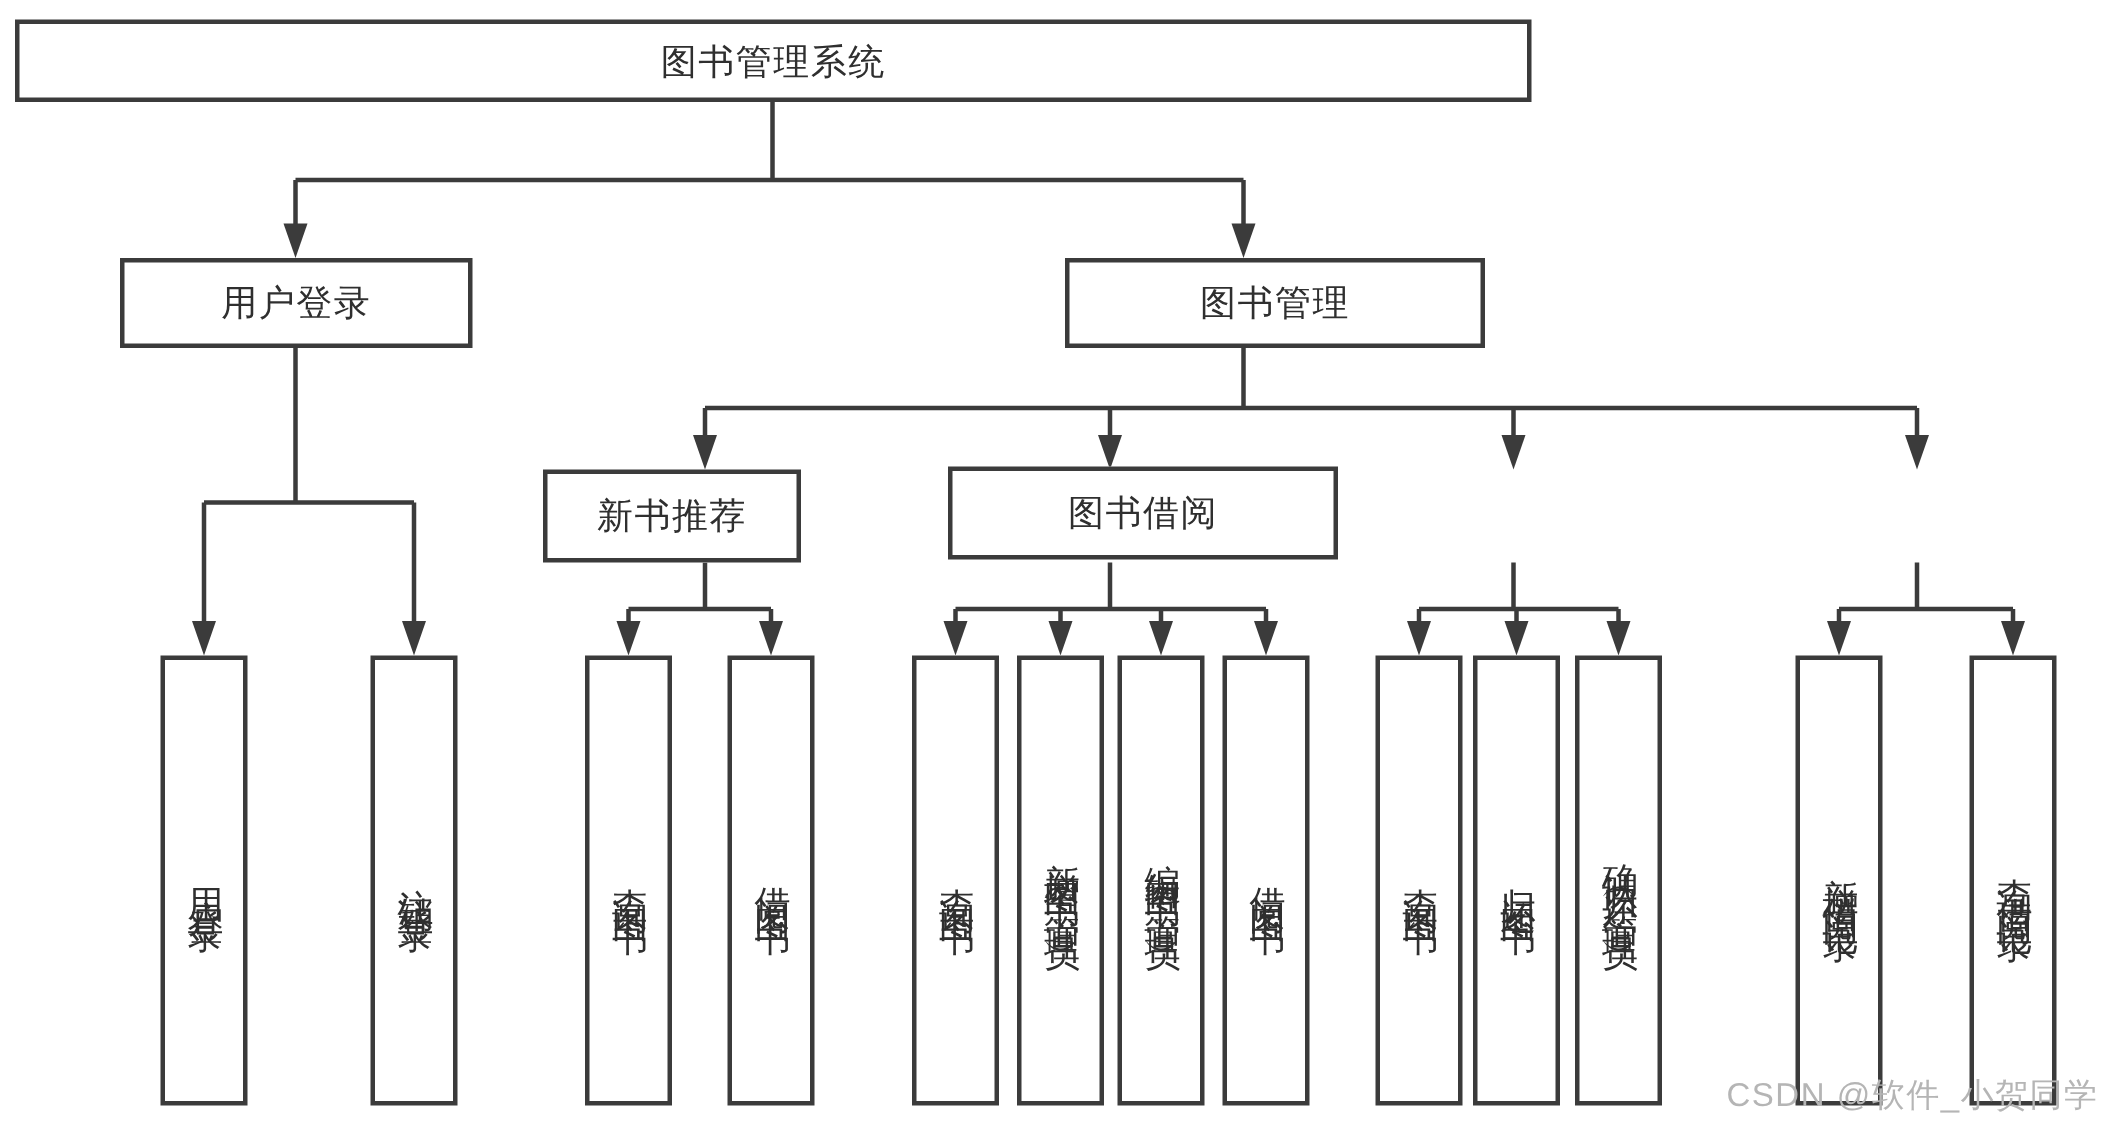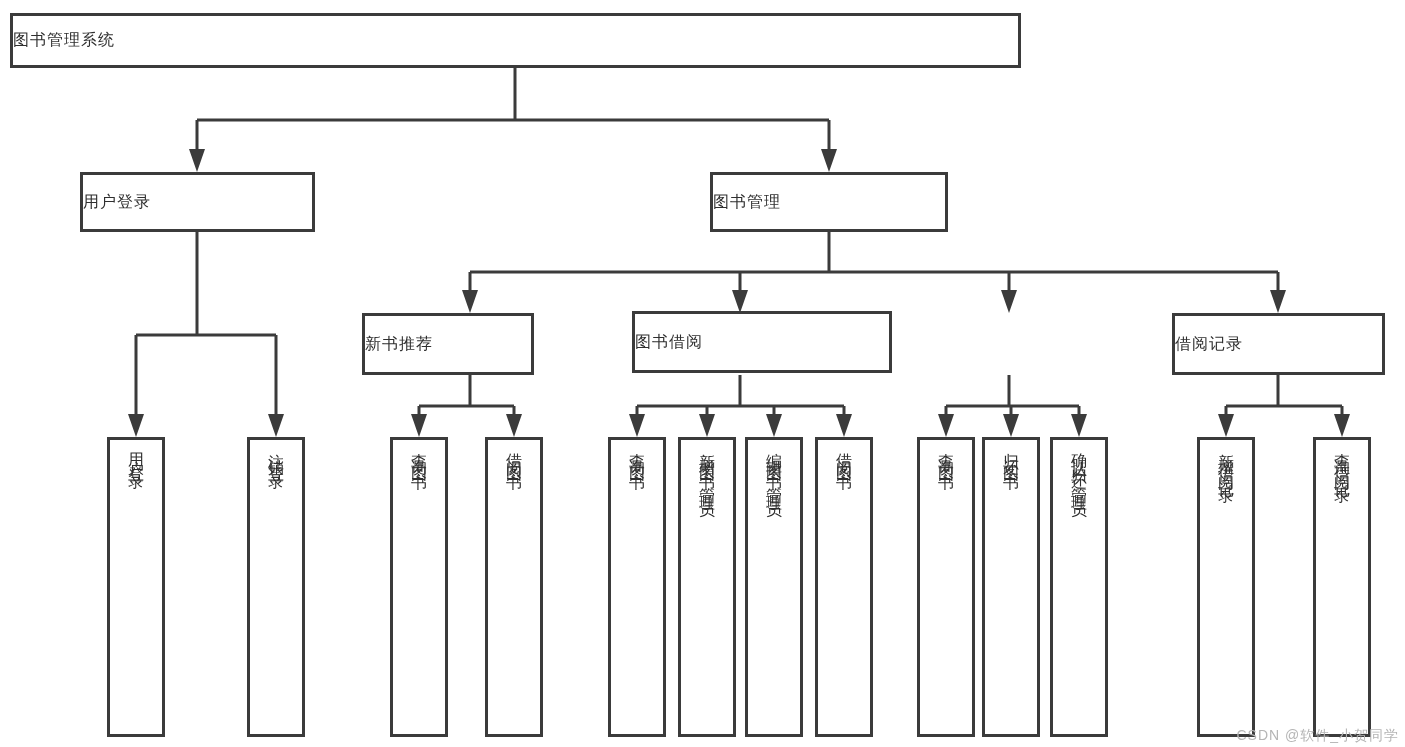--- a/index.html
+++ b/index.html
@@ -13,37 +13,38 @@
   svg.connectors{
     position:absolute;left:0;top:0;width:1405px;height:747px;
   }
   .node{
     position:absolute;
     box-sizing:border-box;
     border:3px solid #3b3b3b;
     background:#ffffff;
     display:flex;
     align-items:center;
+    justify-content:center;
     color:#2f2f2f;
-    font-size:16px;
+    font-size:24px;
   }
   .node.h span{letter-spacing:1px;white-space:nowrap;}
   .node.v{
     writing-mode:vertical-rl;
     text-orientation:mixed;
   }
   .node.v span{
     letter-spacing:7px;
     line-height:1;
   }
   .watermark{
     position:absolute;
     right:6px;
     bottom:2px;
-    font-size:14px;
+    font-size:22px;
     color:#b5b5b5;
     letter-spacing:1px;
     white-space:nowrap;
     z-index:5;
   }
 </style>
 </head>
 <body>
 
 <div class="canvas">
@@ -91,32 +92,29 @@
     </g>
   </svg>
 
   <div class="node h" style="left:10px;top:13px;width:1011px;height:55px">
     <span>图书管理系统</span>
   </div>
 
   <div class="node h" style="left:80px;top:172px;width:235px;height:60px">
     <span>用户登录</span>
   </div>
-  <div class="node h" style="left:710px;top:172px;width:238px;height:60px">
+  <div class="node h" style="left:710px;top:172px;width:280px;height:60px">
     <span>图书管理</span>
   </div>
 
   <div class="node h" style="left:362px;top:313px;width:172px;height:62px">
     <span>新书推荐</span>
   </div>
   <div class="node h" style="left:632px;top:311px;width:260px;height:62px">
     <span>图书借阅</span>
-  </div>
-  <div class="node h" style="left:1172px;top:313px;width:213px;height:62px">
-    <span>借阅记录</span>
   </div>
 
   <div class="node v" style="left:107px;top:437px;width:58px;height:300px">
     <span>用户登录</span>
   </div>
   <div class="node v" style="left:247px;top:437px;width:58px;height:300px">
     <span>注销登录</span>
   </div>
 
   <div class="node v" style="left:390px;top:437px;width:58px;height:300px">

